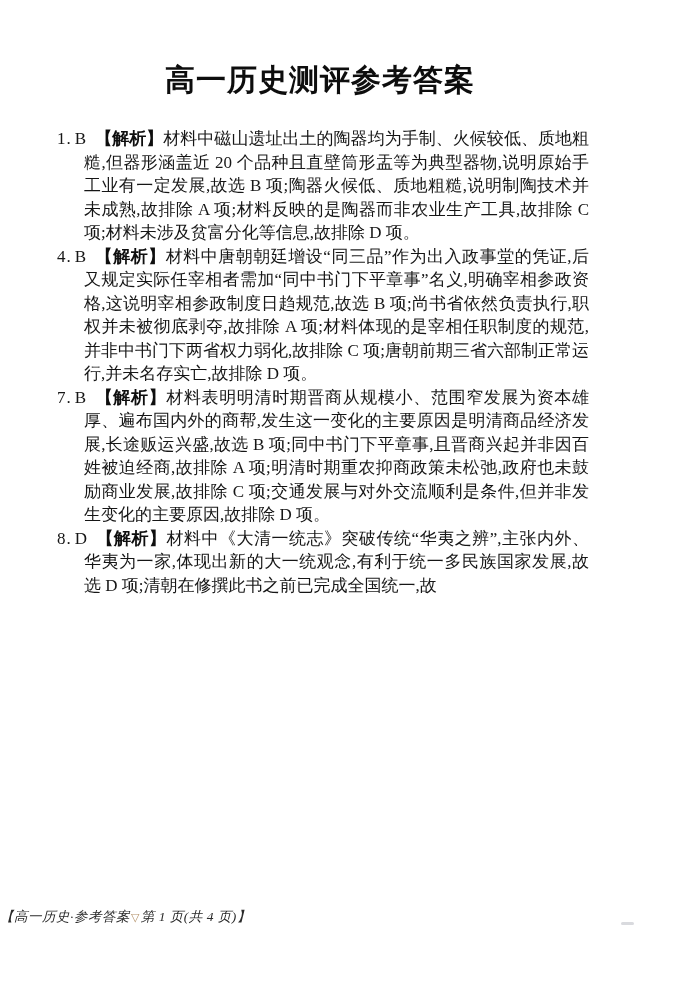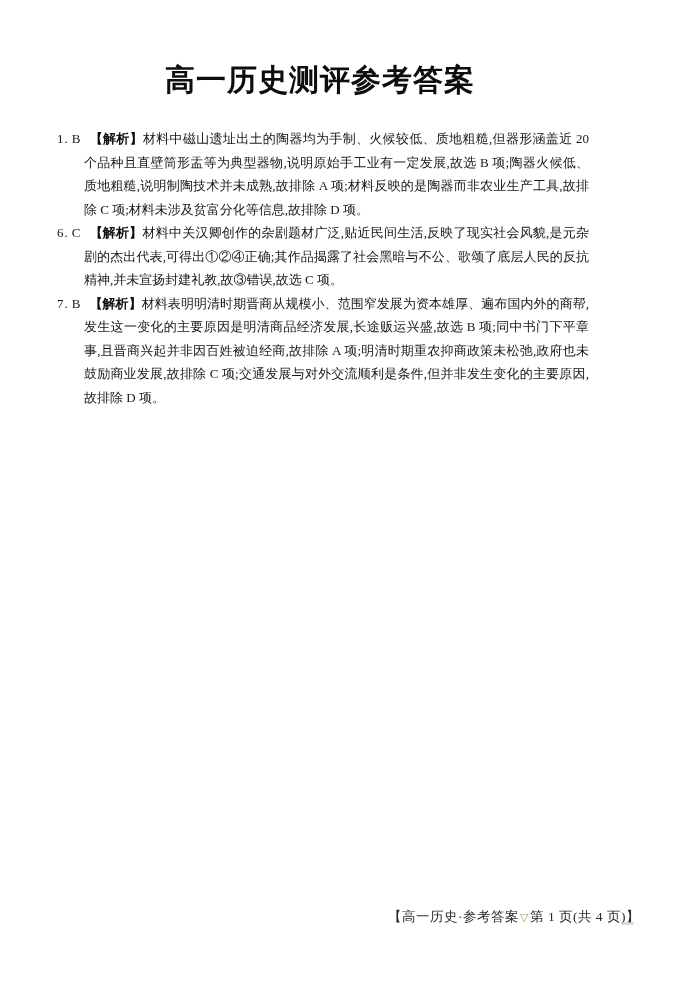--- a/index.html
+++ b/index.html
@@ -21,21 +21,21 @@
     padding-top: 60px;
     text-align: center;
     font-family: "Liberation Sans", "DejaVu Sans", sans-serif;
     font-weight: 700;
     font-size: 30px;
     letter-spacing: 1px;
     color: #0d0d0d;
   }
   .body-col {
     margin: 26px 51px 16px 57px;
-    font-size: 13px;
+    font-size: 17px;
     line-height: 23.5px;
     text-align: justify;
   }
   .item {
     margin: 0;
     padding-left: 27px;
     text-indent: -27px;
   }
   .head {
     margin-right: 2px;
@@ -47,24 +47,25 @@
     font-family: "Liberation Sans", "DejaVu Sans", sans-serif;
     font-weight: 700;
     margin-left: 7px;
     color: #0e0e0e;
   }
   .footer {
     position: absolute;
     top: 908px;
     left: 0;
     width: 100%;
-    text-align: right;
+    text-align: left;
     font-size: 13.5px;
     color: #2a2a2a;
     letter-spacing: 0.5px;
+    font-style: italic;
   }
   .footer .glyph {
     color: #b5936b;
     font-size: 11px;
     padding: 0 1px;
   }
   .smudge {
     position: absolute;
     left: 621px;
     top: 922px;
@@ -81,26 +82,27 @@
 <div class="page">
 
   <h1 class="title">高一历史测评参考答案</h1>
 
   <div class="body-col">
 
     <p class="item"><span class="head"><span class="num">1.</span><span class="ans">B</span></span><span class="tag">【解析】</span><span class="txt">材料中磁山遗址出土的陶器均为手制、火候较低、质地粗糙,但器形涵盖近 20 个品种且直壁筒形盂等为典型器物,说明原始手工业有一定发展,故选 B 项;陶器火候低、质地粗糙,说明制陶技术并未成熟,故排除 A 项;材料反映的是陶器而非农业生产工具,故排除 C 项;材料未涉及贫富分化等信息,故排除 D 项。</span></p>
 
 
 
+    <p class="item"><span class="head"><span class="num">4.</span><span class="ans">B</span></span><span class="tag">【解析】</span><span class="txt">材料中唐朝朝廷增设“同三品”作为出入政事堂的凭证,后又规定实际任宰相者需加“同中书门下平章事”名义,明确宰相参政资格,这说明宰相参政制度日趋规范,故选 B 项;尚书省依然负责执行,职权并未被彻底剥夺,故排除 A 项;材料体现的是宰相任职制度的规范,并非中书门下两省权力弱化,故排除 C 项;唐朝前期三省六部制正常运行,并未名存实亡,故排除 D 项。</span></p>
 
 
-    <p class="item"><span class="head"><span class="num">6.</span><span class="ans">C</span></span><span class="tag">【解析】</span><span class="txt">材料中关汉卿创作的杂剧题材广泛,贴近民间生活,反映了现实社会风貌,是元杂剧的杰出代表,可得出①②④正确;其作品揭露了社会黑暗与不公、歌颂了底层人民的反抗精神,并未宣扬封建礼教,故③错误,故选 C 项。</span></p>
 
     <p class="item"><span class="head"><span class="num">7.</span><span class="ans">B</span></span><span class="tag">【解析】</span><span class="txt">材料表明明清时期晋商从规模小、范围窄发展为资本雄厚、遍布国内外的商帮,发生这一变化的主要原因是明清商品经济发展,长途贩运兴盛,故选 B 项;同中书门下平章事,且晋商兴起并非因百姓被迫经商,故排除 A 项;明清时期重农抑商政策未松弛,政府也未鼓励商业发展,故排除 C 项;交通发展与对外交流顺利是条件,但并非发生变化的主要原因,故排除 D 项。</span></p>
 
+    <p class="item"><span class="head"><span class="num">8.</span><span class="ans">D</span></span><span class="tag">【解析】</span><span class="txt">材料中《大清一统志》突破传统“华夷之辨”,主张内外、华夷为一家,体现出新的大一统观念,有利于统一多民族国家发展,故选 D 项;清朝在修撰此书之前已完成全国统一,故</span></p>
 
   </div>
 
   <div class="footer"><span>【高一历史·参考答案</span><span class="glyph">▽</span><span>第 1 页(共 4 页)】</span></div>
 
   <div class="smudge"></div>
 
 </div>
 
 </body></html>

